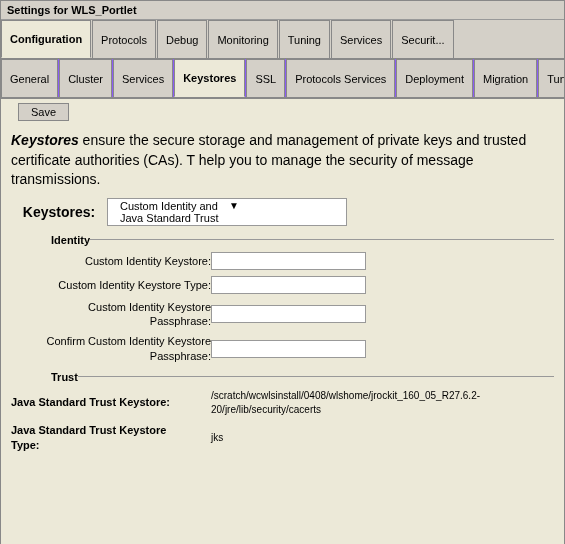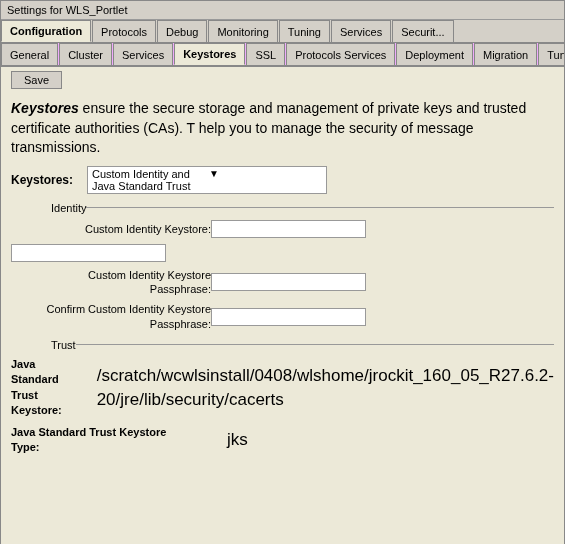--- a/index.html
+++ b/index.html
@@ -13,57 +13,57 @@
     }
     .window {
       width: 565px;
       background: #ece9d8;
       border: 1px solid #888;
     }
     .title-bar {
       background: #d4d0c8;
       padding: 3px 6px;
       font-size: 11px;
-      font-weight: normal;
+      font-weight: bold;
       border-bottom: 1px solid #999;
     }
     .tab-row {
       display: flex;
       flex-wrap: nowrap;
       background: #d4d0c8;
       border-bottom: 1px solid #888;
       overflow: hidden;
     }
     .tab {
       padding: 3px 8px;
       font-size: 11px;
       cursor: pointer;
       border: 1px solid #888;
       border-bottom: none;
       background: #d4d0c8;
       white-space: nowrap;
       margin-right: 1px;
-      height: 22px;
+      height: 38px;
       display: flex;
       align-items: center;
     }
     .tab.active {
       background: #ece9d8;
       font-weight: bold;
       border-bottom: 1px solid #ece9d8;
     }
     .tab-row-2 {
       display: flex;
       flex-wrap: nowrap;
-      background: #f0abfc;
+      background: #8b5cf6;
       border-bottom: 2px solid #888;
       overflow: hidden;
     }
     .save-row {
-      padding: 4px 10px;
+      padding: 4px 17px;
       background: #ece9d8;
     }
     .save-btn {
       padding: 2px 12px;
       font-size: 11px;
       background: #d4d0c8;
       border: 1px solid #888;
       cursor: pointer;
     }
     .content {
@@ -80,48 +80,49 @@
     .description em {
       font-style: italic;
       font-weight: bold;
     }
     .keystores-row {
       display: flex;
       align-items: center;
       margin-bottom: 8px;
     }
     .keystores-label {
-      font-size: 12px;
-      font-weight: bold;
-      width: 76px;
+      font-size: 14px;
+      font-weight: bold;
+      width: 96px;
+      text-align: center;
     }
     .keystores-select {
       display: flex;
       align-items: flex-start;
       border: 1px solid #999;
       background: white;
-      padding: 1px 4px;
+      padding: 1px 12px;
       font-size: 11px;
       min-width: 240px;
     }
     .keystores-select span {
       flex: 1;
     }
     .keystores-select .arrow {
       margin-left: 4px;
       font-size: 10px;
     }
     .section-divider {
       display: flex;
       align-items: center;
       margin: 8px 0 6px 0;
     }
     .section-divider-label {
       font-size: 11px;
-      font-weight: normal;
+      font-weight: bold;
       white-space: nowrap;
       padding-left: 40px;
     }
     .section-divider-line {
       flex: 1;
       border-top: 1px solid #999;
       height: 0;
     }
     .field-row {
       display: flex;
@@ -146,24 +147,23 @@
       align-items: center;
       margin-bottom: 6px;
     }
     .trust-label {
       font-size: 11px;
       font-weight: bold;
       width: 200px;
       line-height: 1.4;
     }
     .trust-value {
-      font-size: 17px;
+      font-size: 10px;
       flex: 1;
       line-height: 1.4;
-      margin-left: 16px;
     }
   </style>
 </head>
 <body>
 
 <div class="window">
   <div class="title-bar">
     <span>Settings for WLS_Portlet</span>
   </div>
 
@@ -243,20 +243,21 @@
       <span class="section-divider-label">Identity</span>
       <div class="section-divider-line"></div>
     </div>
 
     <div class="field-row">
       <span class="field-label">Custom Identity Keystore:</span>
       <input class="field-input" type="text" value="" style="">
     </div>
 
     <div class="field-row">
+      <span class="field-label">Custom Identity Keystore Type:</span>
       <input class="field-input" type="text" value="" style="">
     </div>
 
     <div class="field-row">
       <span class="field-label" style="line-height:1.3">Custom Identity Keystore<br>Passphrase:</span>
       <input class="field-input" type="password" value="" style="">
     </div>
 
     <div class="field-row">
       <span class="field-label" style="line-height:1.3">Confirm Custom Identity Keystore<br>Passphrase:</span>

